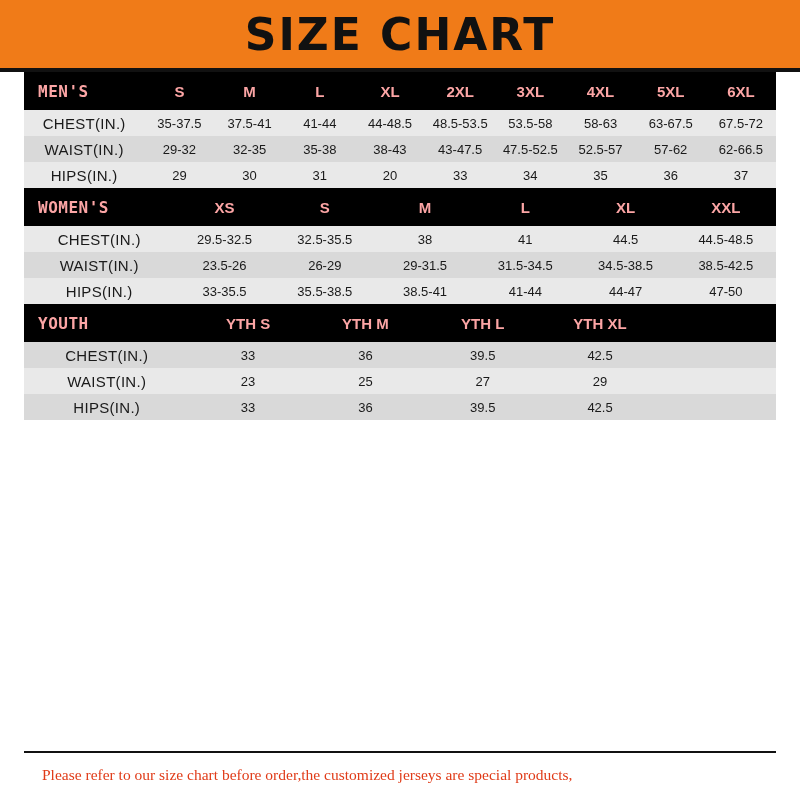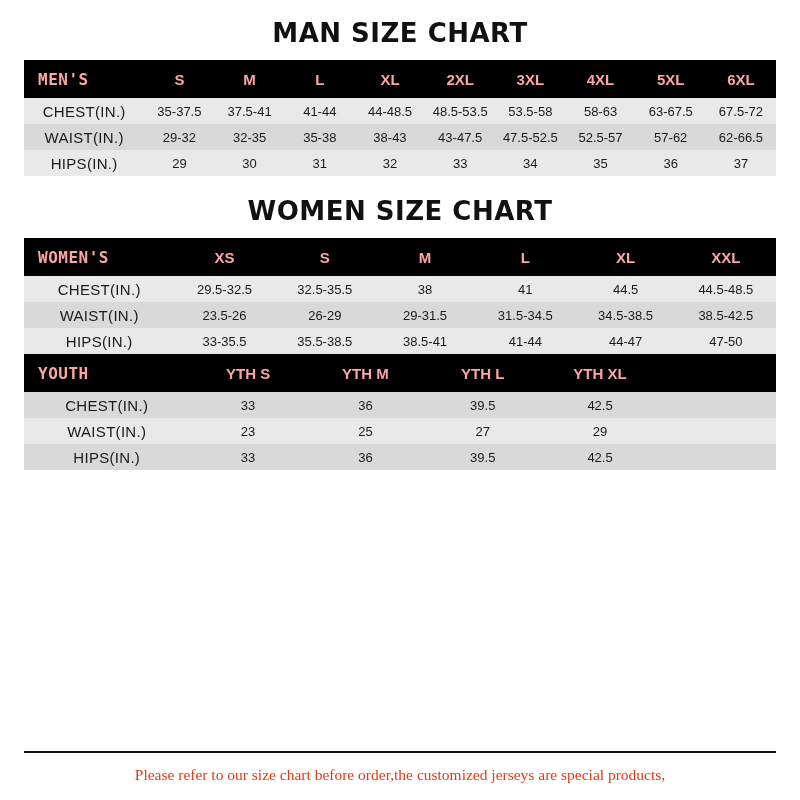--- a/index.html
+++ b/index.html
@@ -100,33 +100,34 @@
   .youth col.c0 { width: 22%; }
 
   .footer-note {
     margin-top: auto;
     border-top: 2px solid #111;
     padding: 10px 18px 14px 18px;
     color: #E03B18;
     font-size: 15.5px;
     line-height: 1.5;
     font-family: "Liberation Serif", serif;
-    text-align: center;
   }
   .footer-note div { white-space: nowrap; }
 </style>
 </head>
 <body>
 
 <div class="page">
 
+  <div class="banner">
+    <div class="banner-title">SIZE CHART</div>
+  </div>
 
   <div class="content">
 
-    <div class="section-title t1">MAN SIZE CHART</div>
     <table class="size-table men">
       <colgroup>
         <col class="c0">
           <col>
           <col>
           <col>
           <col>
           <col>
           <col>
           <col>
@@ -170,31 +171,30 @@
           <td>47.5-52.5</td>
           <td>52.5-57</td>
           <td>57-62</td>
           <td>62-66.5</td>
         </tr>
         <tr class="band-light">
           <td class="rowlabel">HIPS(IN.)</td>
           <td>29</td>
           <td>30</td>
           <td>31</td>
-          <td>32</td>
+          <td>20</td>
           <td>33</td>
           <td>34</td>
           <td>35</td>
           <td>36</td>
           <td>37</td>
         </tr>
       </tbody>
     </table>
 
-    <div class="section-title t2">WOMEN SIZE CHART</div>
     <table class="size-table women">
       <colgroup>
         <col class="c0">
           <col>
           <col>
           <col>
           <col>
           <col>
           <col>
       </colgroup>

